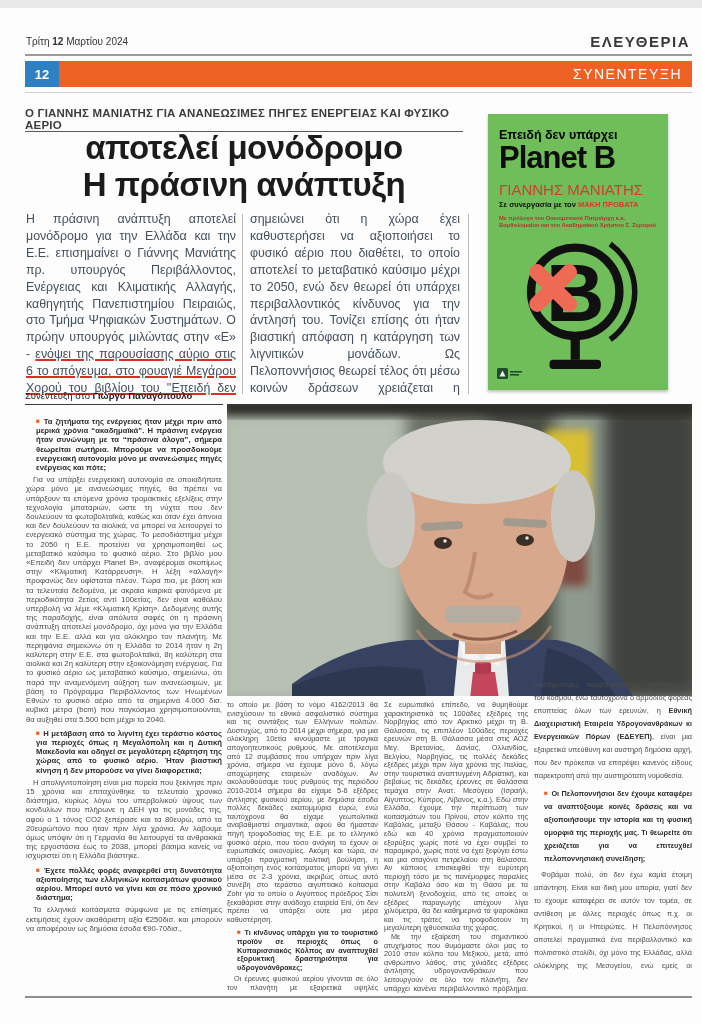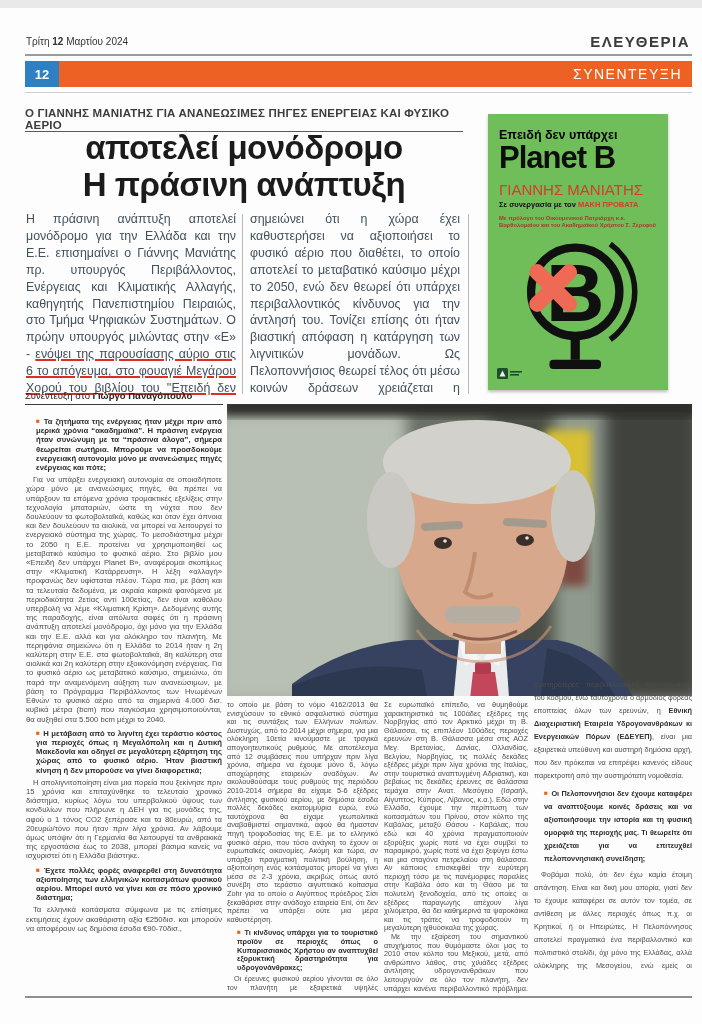--- a/index.html
+++ b/index.html
@@ -181,21 +181,21 @@
     <p class="q"><span class="bullet">■</span><span>Τα ζητήματα της ενέργειας ήταν μέχρι πριν από μερικά χρόνια “ακαδημαϊκά”. Η πράσινη ενέργεια ήταν συνώνυμη με τα “πράσινα άλογα”, σήμερα θεωρείται σωτήρια. Μπορούμε να προσδοκούμε ενεργειακή αυτονομία μόνο με ανανεώσιμες πηγές ενέργειας και πότε;</span></p>
     <p class="a">Για να υπάρξει ενεργειακή αυτονομία σε οποιαδήποτε χώρα μόνο με ανανεώσιμες πηγές, θα πρέπει να υπάρξουν τα επόμενα χρόνια τρομακτικές εξελίξεις στην τεχνολογία μπαταριών, ώστε τη νύχτα που δεν δουλεύουν τα φωτοβολταϊκά, καθώς και όταν έχει άπνοια και δεν δουλεύουν τα αιολικά, να μπορεί να λειτουργεί το ενεργειακό σύστημα της χώρας. Το μεσοδιάστημα μέχρι το 2050 η Ε.Ε. προτείνει να χρησιμοποιηθεί ως μεταβατικό καύσιμο το φυσικό αέριο. Στο βιβλίο μου «Επειδή δεν υπάρχει Planet B», αναφέρομαι σκοπίμως στην «Κλιματική Κατάρρευση». Η λέξη «αλλαγή» προφανώς δεν υφίσταται πλέον. Τώρα πια, με βάση και τα τελευταία δεδομένα, με ακραία καιρικά φαινόμενα με περιοδικότητα 2ετίας αντί 100ετίας, δεν είναι καθόλου υπερβολή να λέμε «Κλιματική Κρίση». Δεδομένης αυτής της παραδοχής, είναι απόλυτα σαφές ότι η πράσινη ανάπτυξη αποτελεί μονόδρομο, όχι μόνο για την Ελλάδα και την Ε.Ε. αλλά και για ολόκληρο τον πλανήτη. Με περηφάνια σημειώνω ότι η Ελλάδα το 2014 ήταν η 2η καλύτερη στην Ε.Ε. στα φωτοβολταϊκά, 8η καλύτερη στα αιολικά και 2η καλύτερη στην εξοικονόμηση ενέργειας. Για το φυσικό αέριο ως μεταβατικό καύσιμο, σημειώνω, ότι παρά την αναμενόμενη αύξηση των ανανεώσιμων, με βάση το Πρόγραμμα Περιβάλλοντος των Ηνωμένων Εθνών το φυσικό αέριο από τα σημερινά 4.000 δισ. κυβικά μέτρα (bcm) που παγκόσμια χρησιμοποιούνται, θα αυξηθεί στα 5.500 bcm μέχρι το 2040.</p>
     <p class="q"><span class="bullet">■</span><span>Η μετάβαση από το λιγνίτη έχει τεράστιο κόστος για περιοχές όπως η Μεγαλόπολη και η Δυτική Μακεδονία και οδηγεί σε μεγαλύτερη εξάρτηση της χώρας από το φυσικό αέριο. Ήταν βιαστική κίνηση ή δεν μπορούσε να γίνει διαφορετικά;</span></p>
     <p class="a">Η απολιγνιτοποίηση είναι μια πορεία που ξεκίνησε πριν 15 χρόνια και επιταχύνθηκε το τελευταίο χρονικό διάστημα, κυρίως λόγω του υπερβολικού ύψους των κονδυλίων που πλήρωνε η ΔΕΗ για τις μονάδες της, αφού ο 1 τόνος CO2 ξεπέρασε και τα 80ευρώ, από τα 20ευρώ/τόνο που ήταν πριν λίγα χρόνια. Αν λάβουμε όμως υπόψιν ότι η Γερμανία θα λειτουργεί τα ανθρακικά της εργοστάσια έως το 2038, μπορεί βάσιμα κανείς να ισχυριστεί ότι η Ελλάδα βιάστηκε.</p>
     <p class="q"><span class="bullet">■</span><span>Έχετε πολλές φορές αναφερθεί στη δυνατότητα αξιοποίησης των ελληνικών κοιτασμάτων φυσικού αερίου. Μπορεί αυτό να γίνει και σε πόσο χρονικό διάστημα;</span></p>
     <p class="a">Τα ελληνικά κοιτάσματα σύμφωνα με τις επίσημες εκτιμήσεις έχουν ακαθάριστη αξία €250δισ. και μπορούν να αποφέρουν ως δημόσια έσοδα €90-70δισ.,</p>
   </div>
 
   <div class="icol colA">
     <p class="a" style="text-indent:0;">το οποίο με βάση το νόμο 4162/2013 θα ενισχύσουν το εθνικό ασφαλιστικό σύστημα και τις συντάξεις των Ελλήνων πολιτών. Δυστυχώς, από το 2014 μέχρι σήμερα, για μια ολόκληρη 10ετία κινούμαστε με τραγικά απογοητευτικούς ρυθμούς. Με αποτέλεσμα από 12 συμβάσεις που υπήρχαν πριν λίγα χρόνια, σήμερα να έχουμε μόνο 6, λόγω αποχώρησης εταιρειών αναδόχων. Αν ακολουθούσαμε τους ρυθμούς της περιόδου 2010-2014 σήμερα θα είχαμε 5-6 εξέδρες άντλησης φυσικού αερίου, με δημόσια έσοδα πολλές δεκάδες εκατομμύρια ευρώ, ενώ ταυτόχρονα θα είχαμε γεωπολιτικά αναβαθμιστεί σημαντικά, αφού θα ήμασταν πηγή τροφοδοσίας της Ε.Ε. με το ελληνικό φυσικό αέριο, που τόσο ανάγκη το έχουν οι ευρωπαϊκές οικονομίες. Ακόμη και τώρα, αν υπάρξει πραγματική πολιτική βούληση, η αξιοποίηση ενός κοιτάσματος μπορεί να γίνει μέσα σε 2-3 χρόνια, ακριβώς όπως αυτό συνέβη στο τεράστιο αιγυπτιακό κοίτασμα Zohr για το οποίο ο Αιγύπτιος πρόεδρος Σίσι ξεκαθάρισε στην ανάδοχο εταιρεία Eni, ότι δεν πρέπει να υπάρξει ούτε μια μέρα καθυστέρηση.</p>
-    <p class="q"><span class="bullet">■</span><span>Τι κίνδυνος υπάρχει για το τουριστικό προϊόν σε περιοχές όπως ο Κυπαρισσιακός Χρήστου αν αναπτυχθεί εξορυκτική δραστηριότητα για υδρογονάνθρακες;</span></p>
+    <p class="q"><span class="bullet">■</span><span>Τι κίνδυνος υπάρχει για το τουριστικό προϊόν σε περιοχές όπως ο Κυπαρισσιακός Κόλπος αν αναπτυχθεί εξορυκτική δραστηριότητα για υδρογονάνθρακες;</span></p>
     <p class="a">Οι έρευνες φυσικού αερίου γίνονται σε όλο τον πλανήτη με εξαιρετικά υψηλές προδιαγραφές ασφαλείας και προστασία του θαλάσσιου περιβάλλοντος.</p>
   </div>
 
   <div class="icol colB">
     <p class="a" style="text-indent:0;">Σε ευρωπαϊκό επίπεδο, να θυμηθούμε χαρακτηριστικά τις 100άδες εξέδρες της Νορβηγίας από τον Αρκτικό μέχρι τη Β. Θάλασσα, τις επιπλέον 100άδες περιοχές ερευνών στη Β. Θάλασσα μέσα στις ΑΟΖ Μεγ. Βρετανίας, Δανίας, Ολλανδίας, Βελγίου, Νορβηγίας, τις πολλές δεκάδες εξέδρες μέχρι πριν λίγα χρόνια της Ιταλίας, στην τουριστικά αναπτυγμένη Αδριατική, και βεβαίως τις δεκάδες έρευνες σε θαλάσσια τεμάχια στην Ανατ. Μεσόγειο (Ισραήλ, Αίγυπτος, Κύπρος, Λίβανος, κ.α.). Εδώ στην Ελλάδα, έχουμε την περίπτωση των κοιτασμάτων του Πρίνου, στον κόλπο της Καβάλας, μεταξύ Θάσου - Καβάλας, που εδώ και 40 χρόνια πραγματοποιούν εξορύξεις χωρίς ποτέ να έχει συμβεί το παραμικρό, χωρίς ποτέ να έχει ξεφύγει έστω και μια σταγόνα πετρελαίου στη θάλασσα. Αν κάποιος επισκεφθεί την ευρύτερη περιοχή τόσο με τις πανέμορφες παραλίες στην Καβάλα όσο και τη Θάσο με τα πολυτελή ξενοδοχεία, από τις οποίες οι εξέδρες παραγωγής απέχουν λίγα χιλιόμετρα, θα δει καθημερινά τα ψαροκάικα και τις τράτες να τροφοδοτούν τη μεγαλύτερη ιχθυόσκαλα της χώρας.</p>
     <p class="a">Με την εξαίρεση του σημαντικού ατυχήματος που θυμόμαστε όλοι μας το 2010 στον κόλπο του Μεξικού, μετά, από ανθρώπινο λάθος, στις χιλιάδες εξέδρες άντλησης υδρογονανθράκων που λειτουργούν σε όλο τον πλανήτη, δεν υπάρχει κανένα περιβαλλοντικό πρόβλημα. Εξάλλου, η Ελλάδα, όπως και η υπόλοιπη Ε.Ε., έχει υιοθετήσει τις</p>
   </div>
 
   <div class="icol colC">
     <p class="a" style="text-indent:0;"><span>αυστηρότερες περιβαλλοντικές προδιαγραφές του κόσμου, ενώ ταυτόχρονα ο αρμόδιος φορέας εποπτείας όλων των ερευνών, η </span><span class="boldname">Εθνική Διαχειριστική Εταιρεία Υδρογονανθράκων κι Ενεργειακών Πόρων (ΕΔΕΥΕΠ)</span><span>, είναι μια εξαιρετικά υπεύθυνη και αυστηρή δημόσια αρχή, που δεν πρόκειται να επιτρέψει κανενός είδους παρεκτροπή από την αυστηρότατη νομοθεσία.</span></p>

